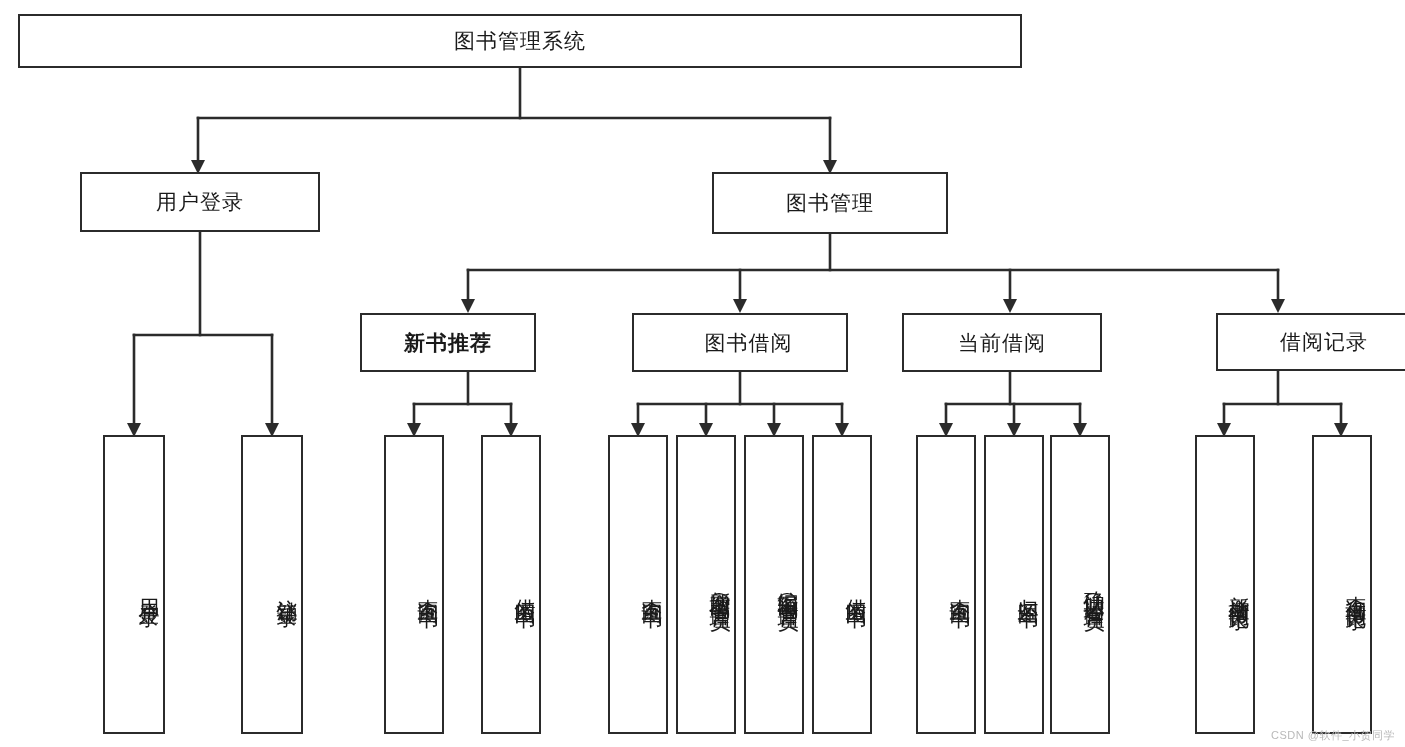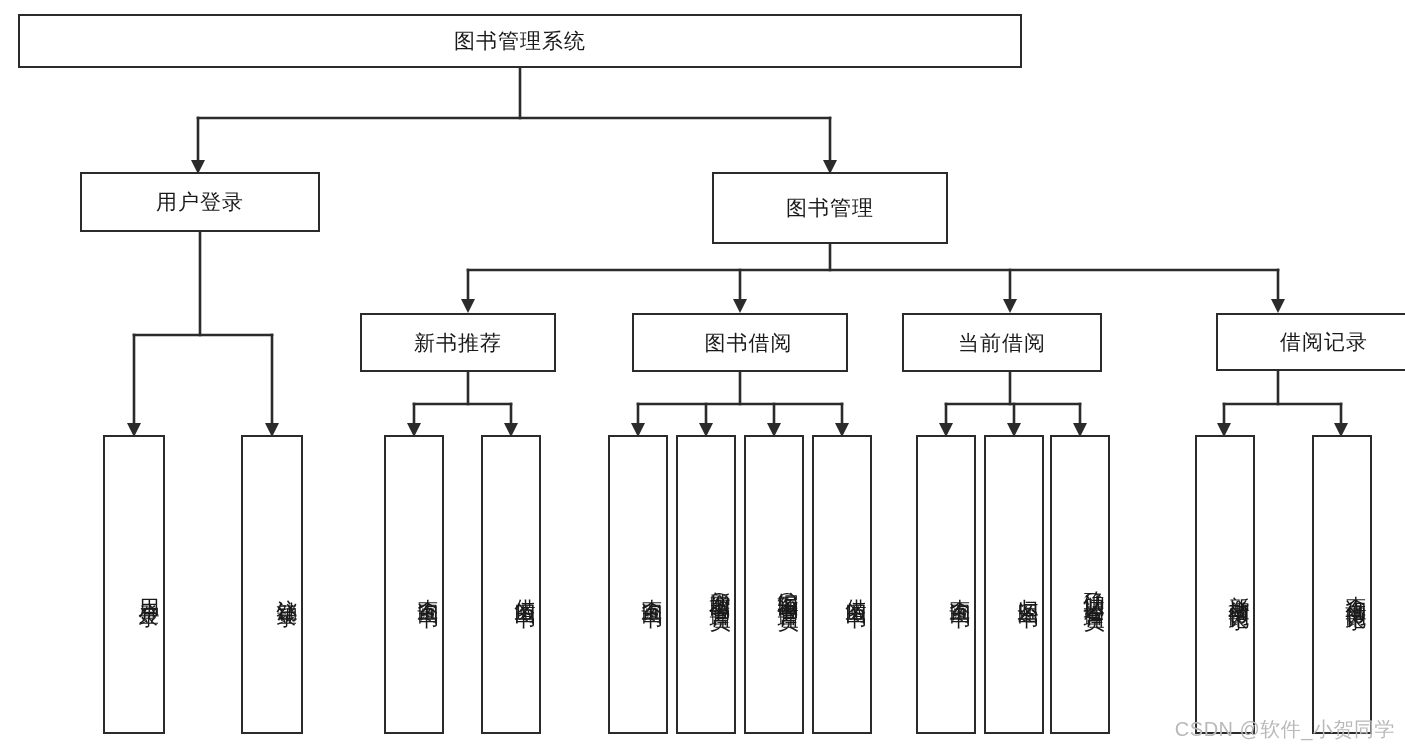--- a/index.html
+++ b/index.html
@@ -49,21 +49,21 @@
     justify-content: center;
   }
   .node .lbl {
     display: block;
     white-space: nowrap;
   }
   #watermark {
     position: absolute;
     right: 10px;
     bottom: 4px;
-    font-size: 20px;
+    font-size: 11px;
     color: #b9b9b9;
     letter-spacing: 0.5px;
     white-space: nowrap;
     pointer-events: none;
   }
 </style>
 </head>
 <body>
 
 <div id="canvas">
@@ -149,25 +149,25 @@
   </svg>
 
   <div class="node horiz" style="left:18px; top:14px; width:1004px; height:54px;">
     <span class="lbl">图书管理系统</span>
   </div>
 
   <div class="node horiz" style="left:80px; top:172px; width:240px; height:60px;">
     <span class="lbl">用户登录</span>
   </div>
 
-  <div class="node horiz" style="left:712px; top:172px; width:236px; height:72px;">
+  <div class="node horiz" style="left:712px; top:172px; width:236px; height:62px;">
     <span class="lbl">图书管理</span>
   </div>
 
-  <div class="node horiz" style="left:360px; top:313px; width:196px; height:59px;">
+  <div class="node horiz" style="left:360px; top:313px; width:176px; height:59px;font-weight:bold;">
     <span class="lbl">新书推荐</span>
   </div>
 
   <div class="node horiz" style="left:632px; top:313px; width:216px; height:59px;padding-left:17px;">
     <span class="lbl">图书借阅</span>
   </div>
 
   <div class="node horiz" style="left:902px; top:313px; width:200px; height:59px;">
     <span class="lbl">当前借阅</span>
   </div>

